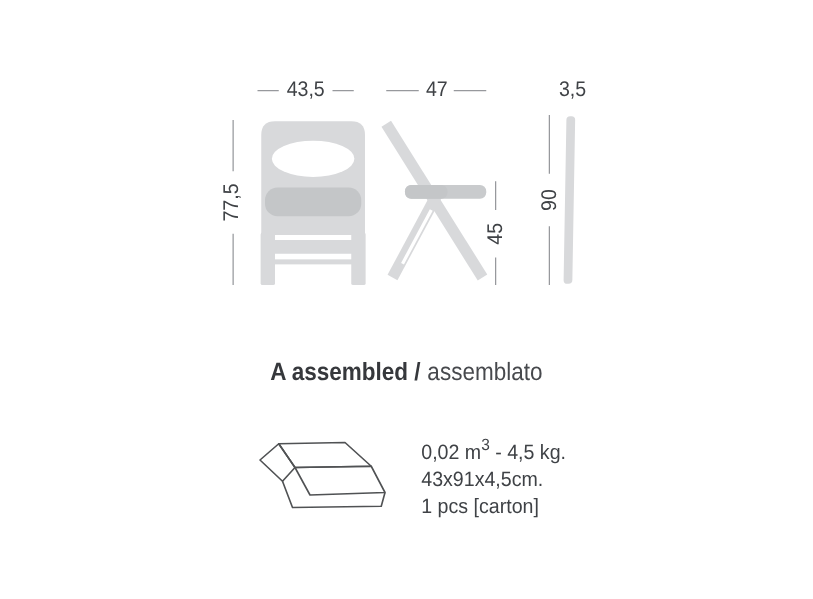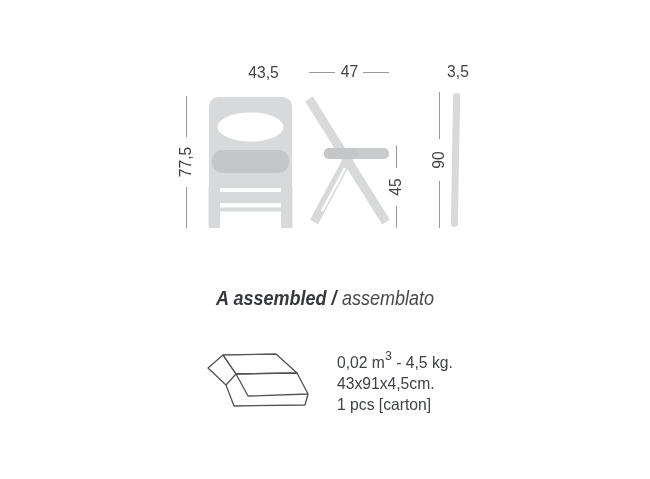--- a/index.html
+++ b/index.html
@@ -25,37 +25,37 @@
   .loneLabel { position:absolute; font-size:17px; color:#3f4246; text-align:center;
                transform:scaleX(0.92); white-space:nowrap; }
 
   
   .view { position:absolute; }
   .foldedBar { position:absolute; left:452px; top:93px; width:7px; height:134px;
                background:#d8d9db; border-radius:3px; transform:skewX(-1deg); }
 
   
   .title { position:absolute; top:287px; left:0; width:650px; text-align:center;
-           font-size:20px; color:#36383c;font-style:italic; }
+           font-size:20px; color:#36383c; }
   .title-inner { display:inline-block; transform:scaleX(0.9); white-space:nowrap; }
   .title-bold { font-weight:bold; }
   .title-light { font-weight:normal; color:#47494d; margin-left:6px; }
 
   
   .boxIcon { position:absolute; left:204px; top:349px; }
   .specs { position:absolute; left:337px; top:346px; font-size:16.5px; line-height:21px;
            color:#3f4246; transform:scaleX(0.95); transform-origin:0 0; white-space:nowrap; }
   .specs sup { font-size:13px; position:relative; top:-1px; vertical-align:super; }
 </style>
 </head>
 <body>
 
 <div id="canvas">
 
-  <div class="hdim" style="left:225px; top:63px; width:77px;flex-direction:column;">
+  <div class="hdim" style="left:206px; top:63px; width:77px;">
     <div class="hseg"></div>
     <span class="hlabel">43,5</span>
     <div class="hseg"></div>
   </div>
 
   <div class="hdim" style="left:309px; top:63px; width:80px;justify-content:center;">
     <div class="hseg"></div>
     <span class="hlabel">47</span>
     <div class="hseg"></div>
   </div>

